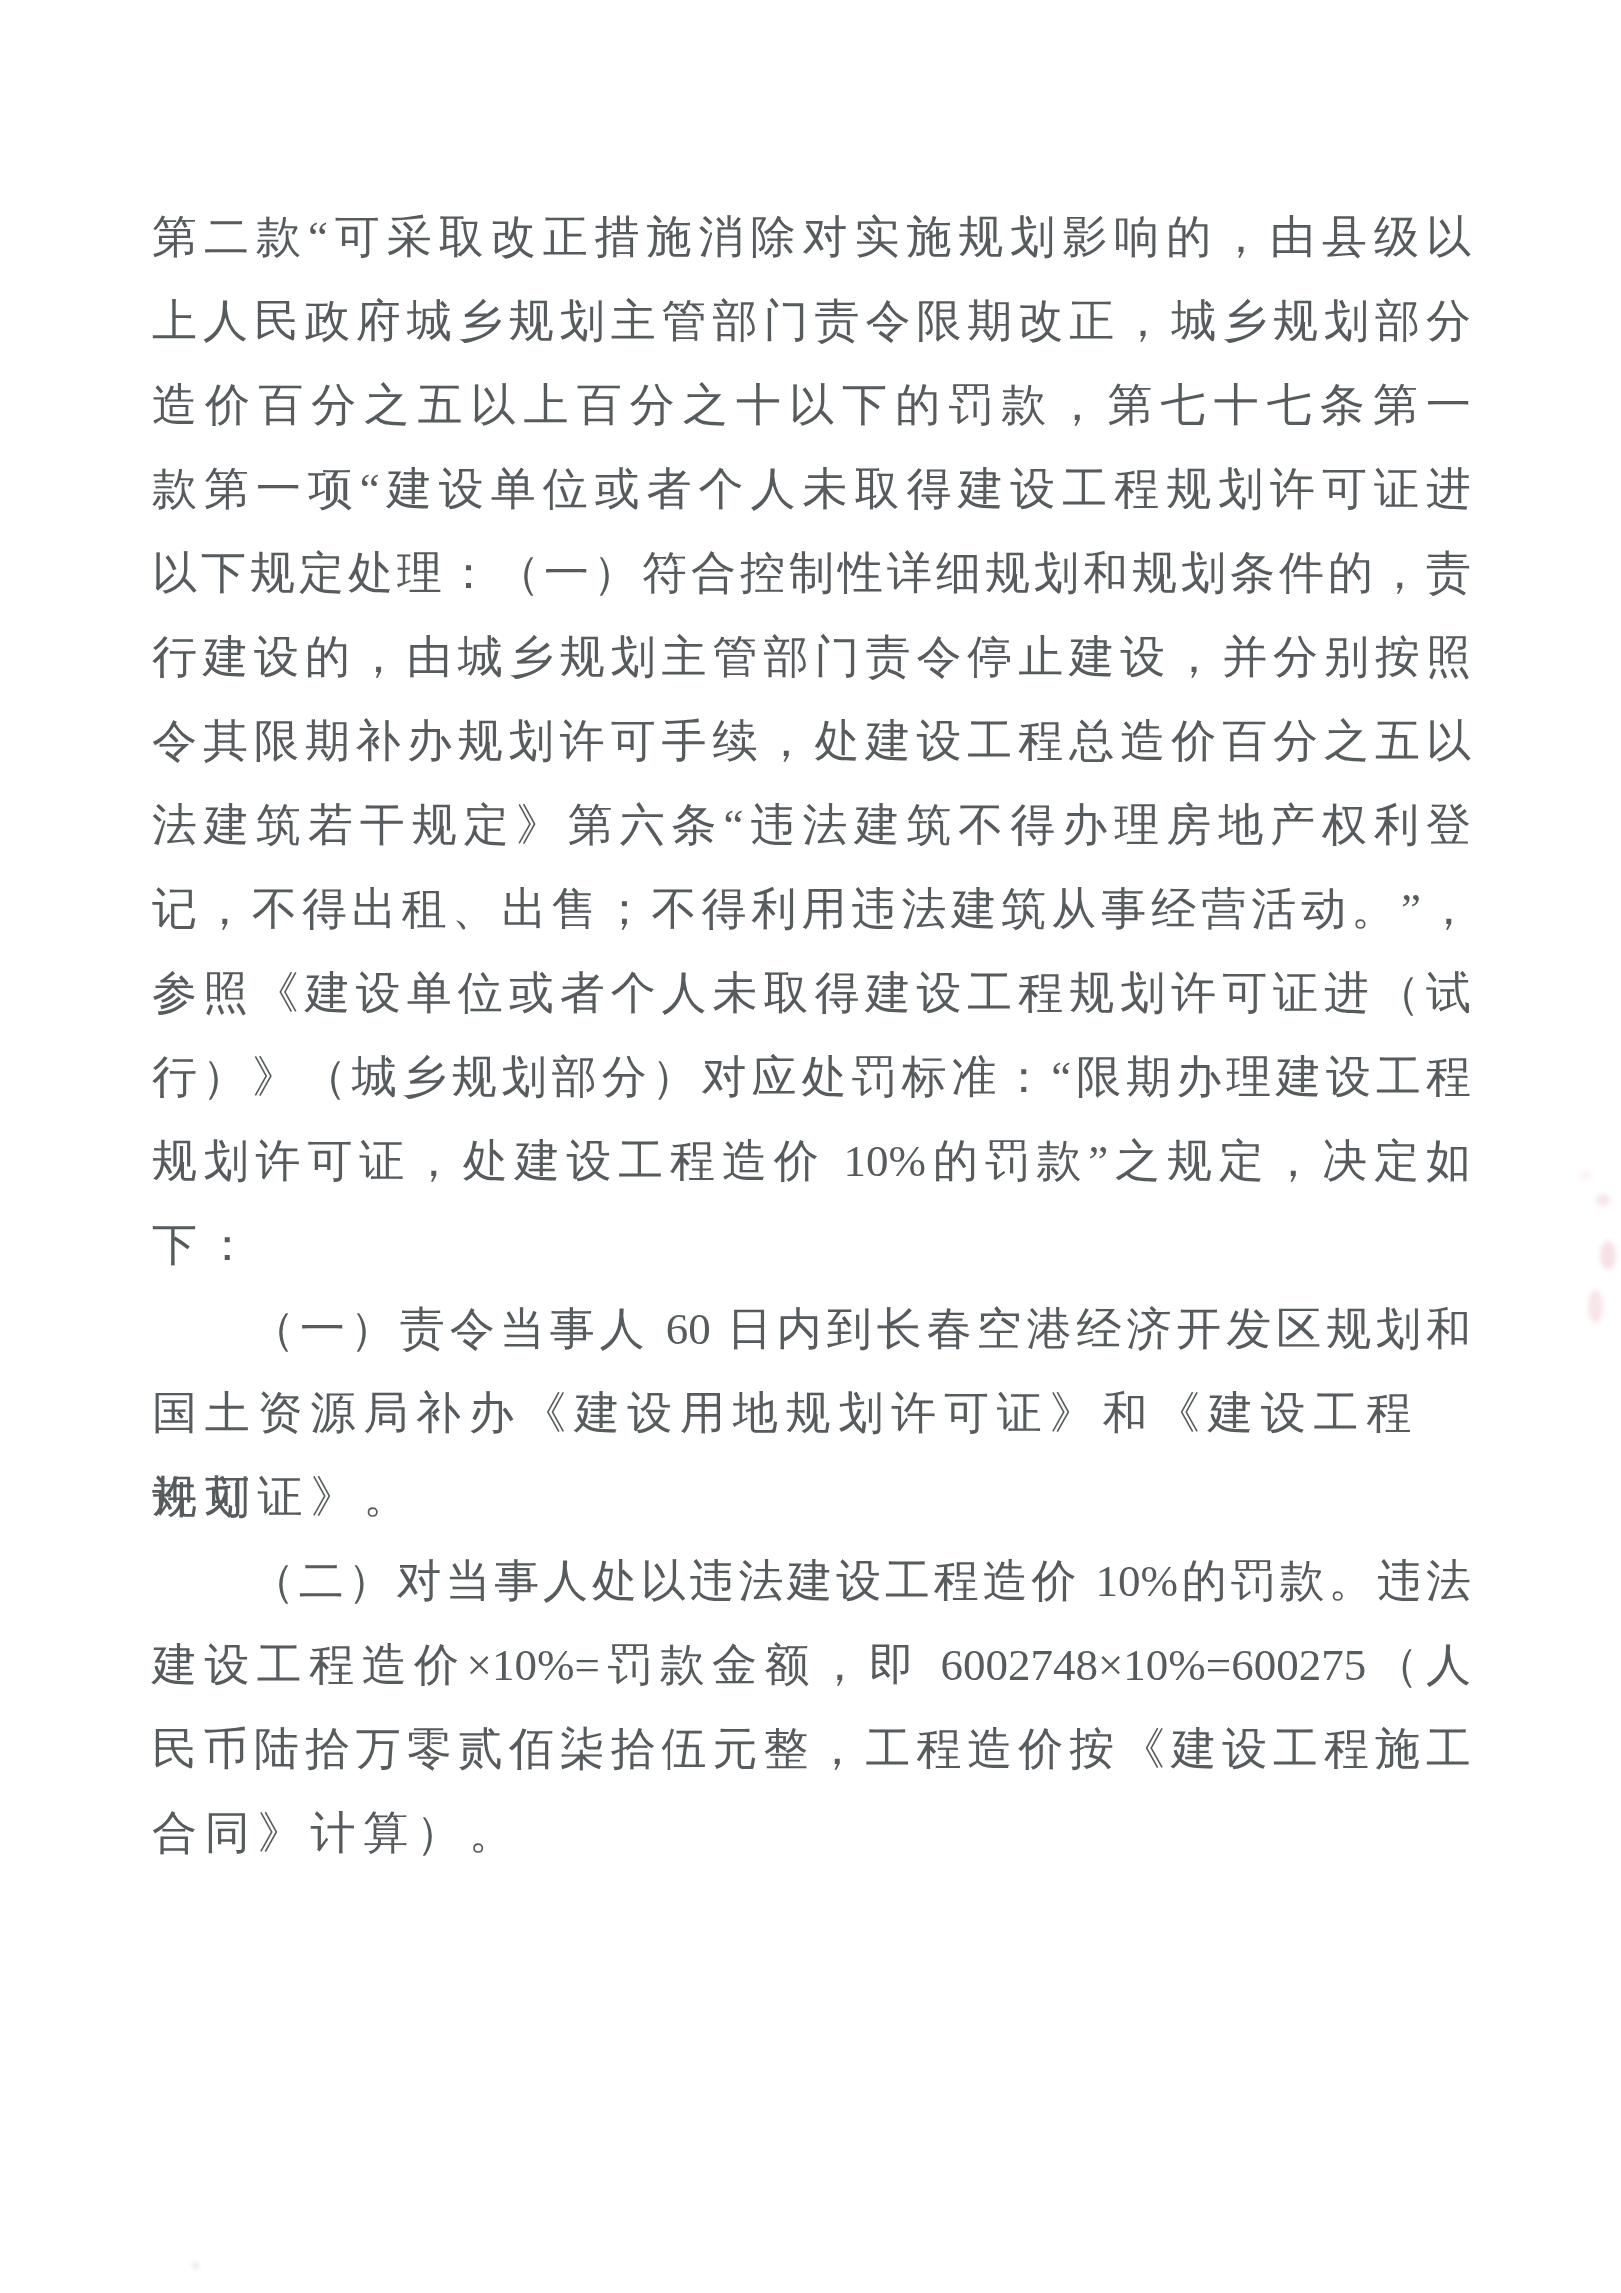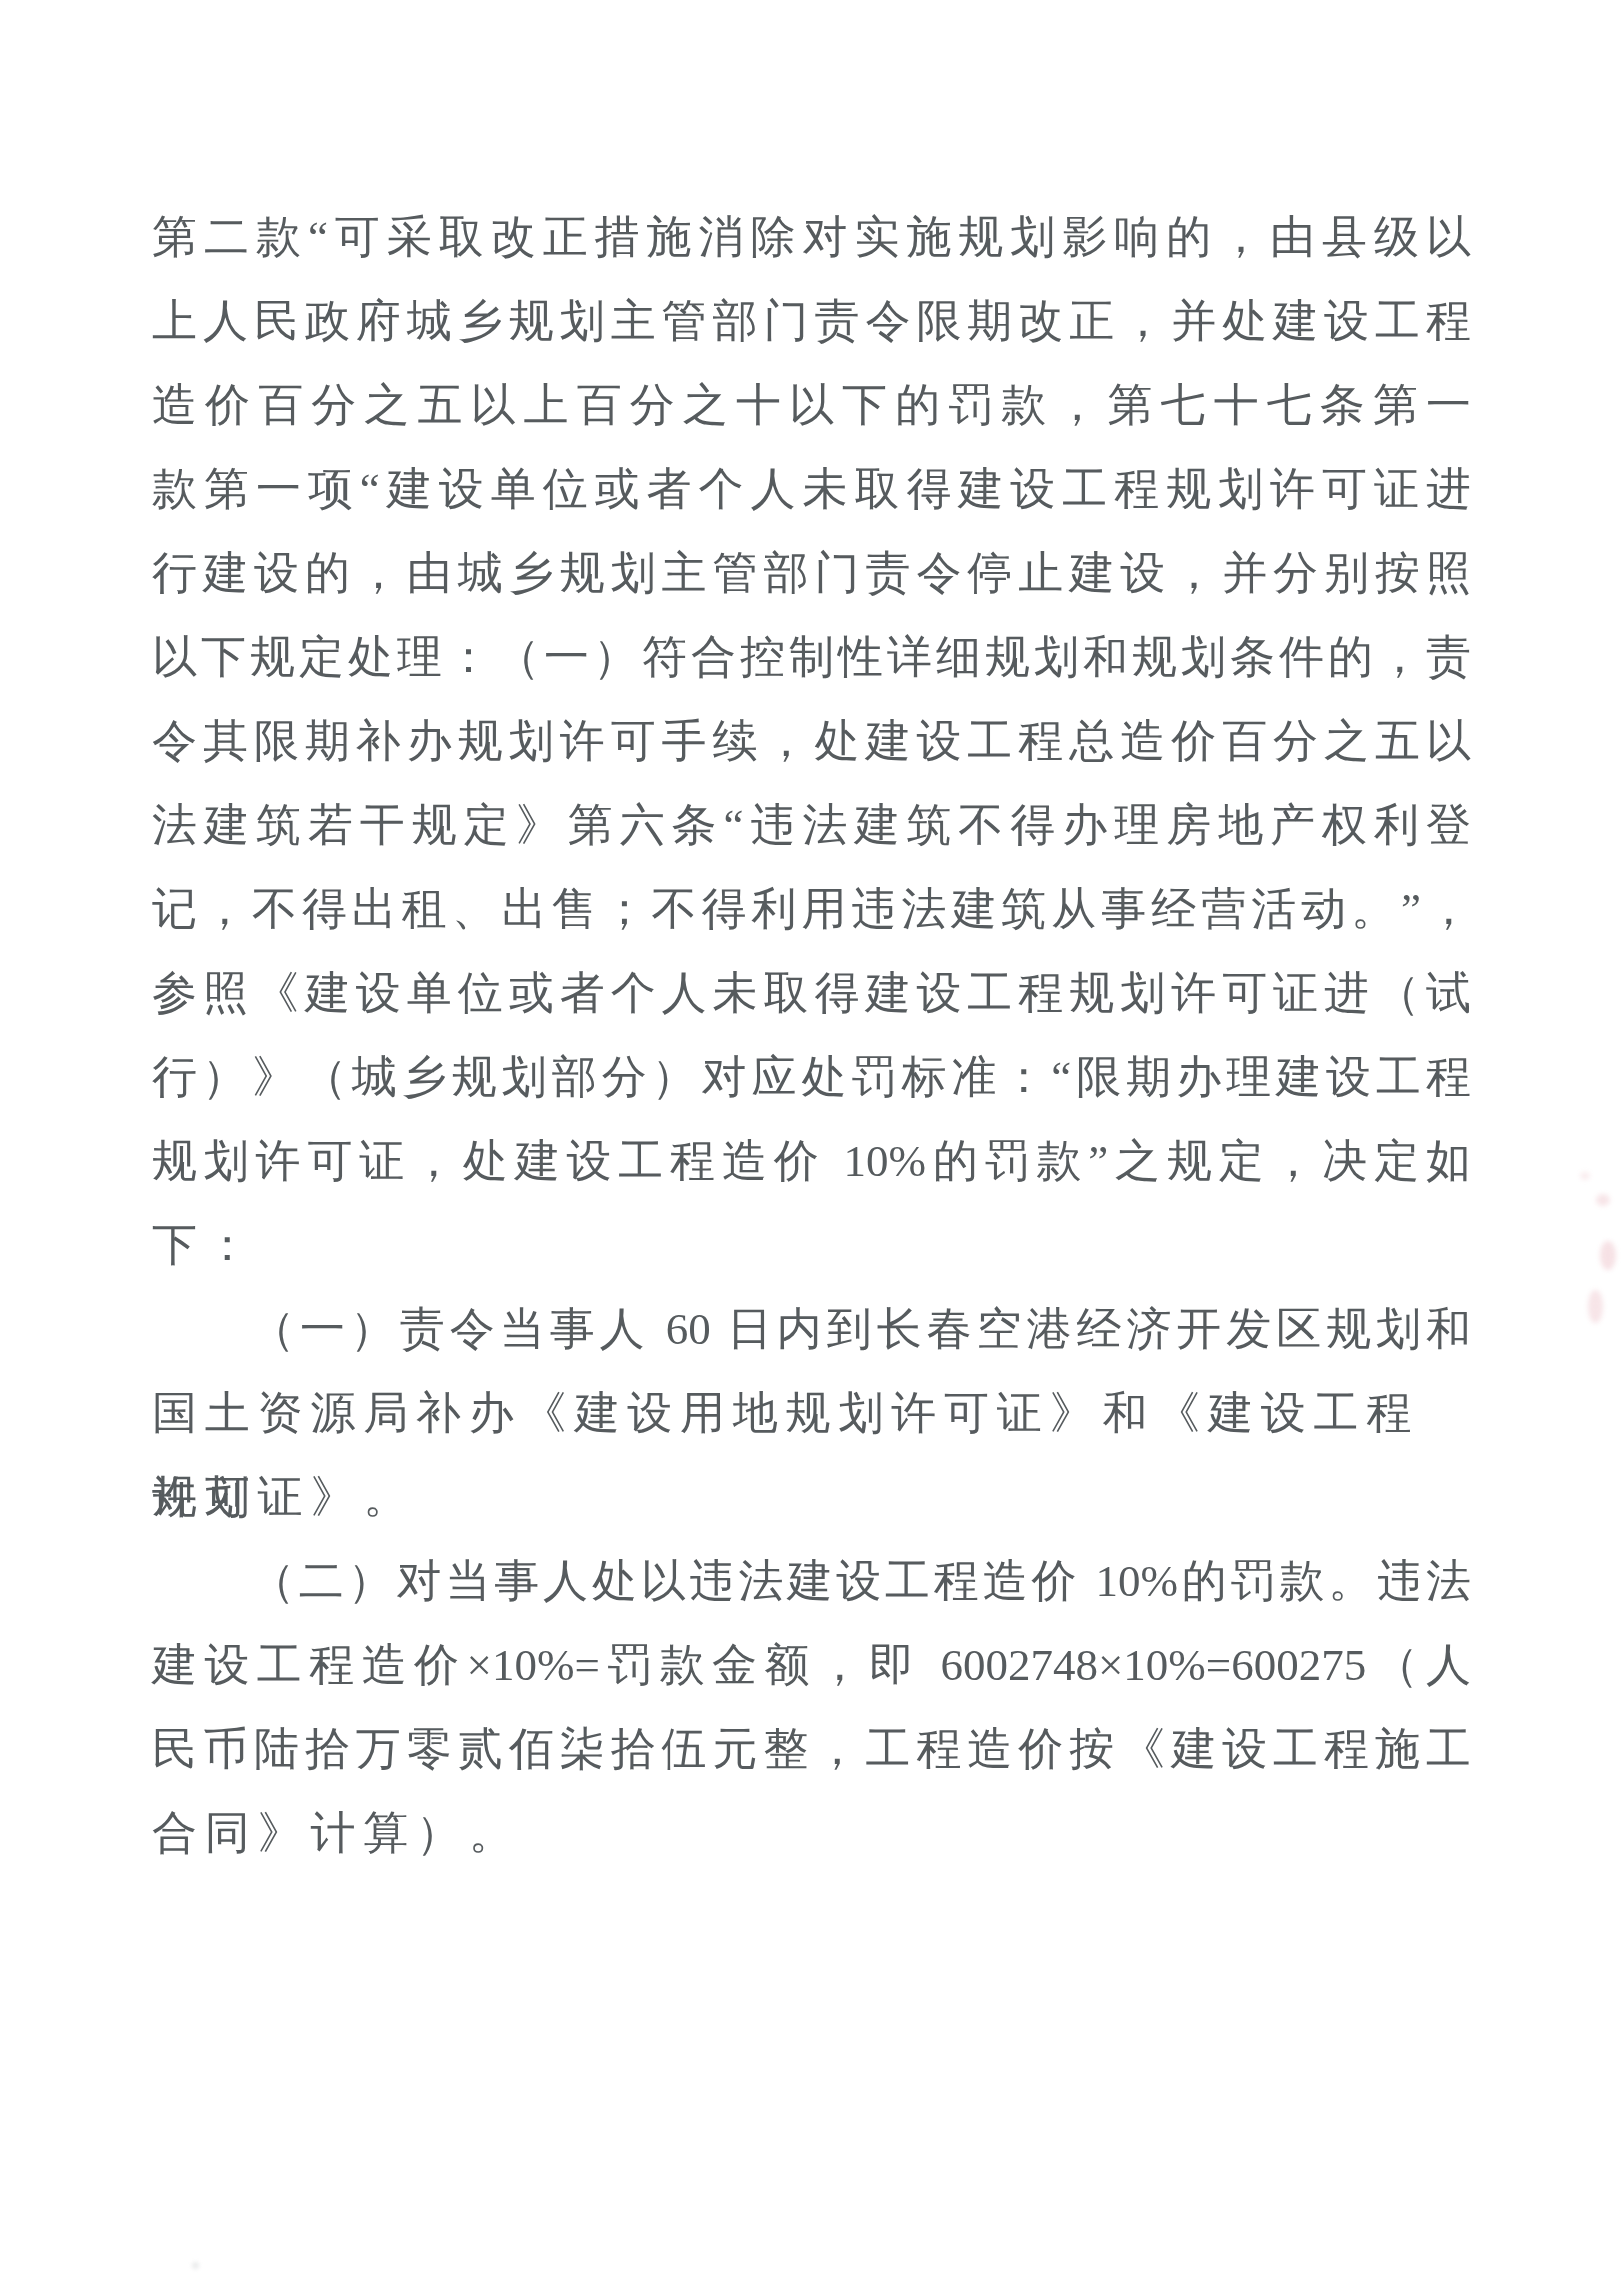--- a/index.html
+++ b/index.html
@@ -64,25 +64,25 @@
   }
   .speck.p1 { left: 192px; top: 2262px; width: 6.9px; height: 6.9px; opacity: 0.22; }
 </style>
 </head>
 <body>
 
 <div class="scan-page">
 
   <div class="text-block">
     <div class="line justify">第二款“可采取改正措施消除对实施规划影响的，由县级以</div>
-    <div class="line justify">上人民政府城乡规划主管部门责令限期改正，并处建设工程</div>
+    <div class="line justify">上人民政府城乡规划主管部门责令限期改正，城乡规划部分</div>
     <div class="line justify">造价百分之五以上百分之十以下的罚款，第七十七条第一</div>
     <div class="line justify">款第一项“建设单位或者个人未取得建设工程规划许可证进</div>
+    <div class="line justify">以下规定处理：（一）符合控制性详细规划和规划条件的，责</div>
     <div class="line justify">行建设的，由城乡规划主管部门责令停止建设，并分别按照</div>
-    <div class="line justify">以下规定处理：（一）符合控制性详细规划和规划条件的，责</div>
     <div class="line justify">令其限期补办规划许可手续，处建设工程总造价百分之五以</div>
     <div class="line justify">法建筑若干规定》第六条“违法建筑不得办理房地产权利登</div>
     <div class="line justify">记，不得出租、出售；不得利用违法建筑从事经营活动。”，</div>
     <div class="line justify">参照《建设单位或者个人未取得建设工程规划许可证进（试</div>
     <div class="line justify">行）》（城乡规划部分）对应处罚标准：“限期办理建设工程</div>
     <div class="line justify">规划许可证，处建设工程造价 10%的罚款”之规定，决定如</div>
     <div class="line plain">下：</div>
     <div class="line justify indent">（一）责令当事人 60 日内到长春空港经济开发区规划和</div>
     <div class="line plain">国土资源局补办《建设用地规划许可证》和《建设工程规划</div>
     <div class="line plain">许可证》。</div>

